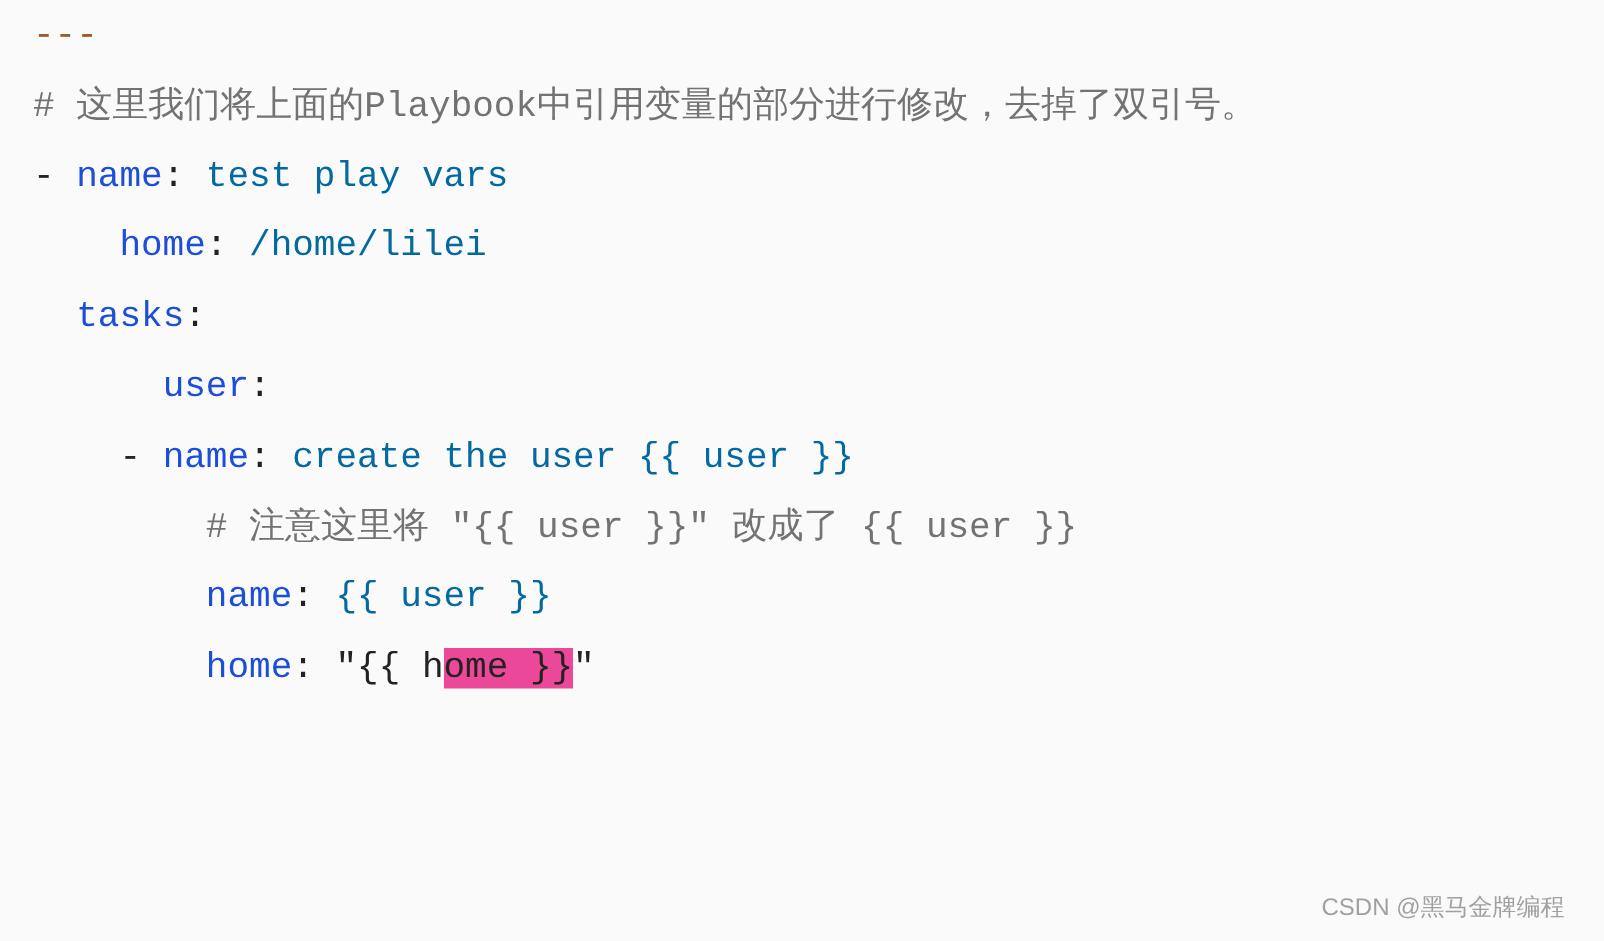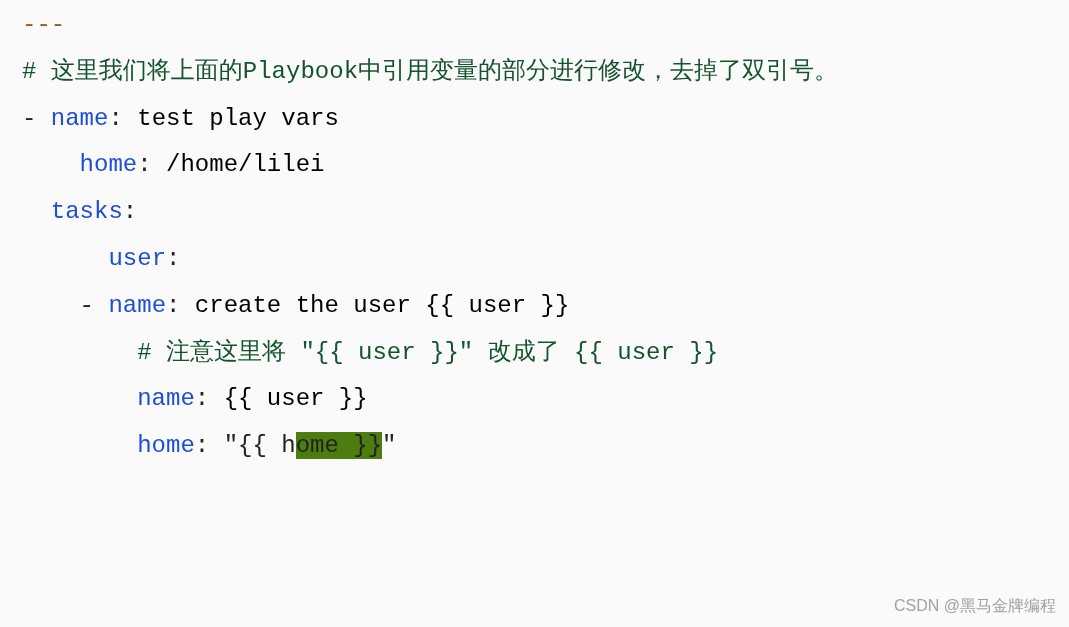--- a/index.html
+++ b/index.html
@@ -10,31 +10,31 @@
       background: #fafafa;
       color: #222;
       padding: 2px 0 0 22px;
       width: 1069px;
       height: 627px;
       overflow: hidden;
       position: relative;
     }
     .line { white-space: pre; }
     .dash-top { color: #9a5a2a; }
-    .comment { color: #14532d; }
+    .comment { color: #737373; }
     .key { color: #1d4ed8; }
     .colon { color: #222; }
-    .text { color: #000000; }
+    .text { color: #0369a1; }
     .string { color: #222; }
     .quote { color: #222; }
     .listdash { color: #222; }
-    .highlight { background: #4d7c0f; }
+    .highlight { background: #ec4899; }
     .watermark {
       position: absolute;
-      right: 13px;
+      right: 26px;
       bottom: 6px;
       color: rgba(100,100,100,0.6);
       font-family: "Microsoft YaHei", Arial, sans-serif;
       font-size: 16px;
       margin-left: 32px;
     }
   </style>
 </head>
 <body>
 

